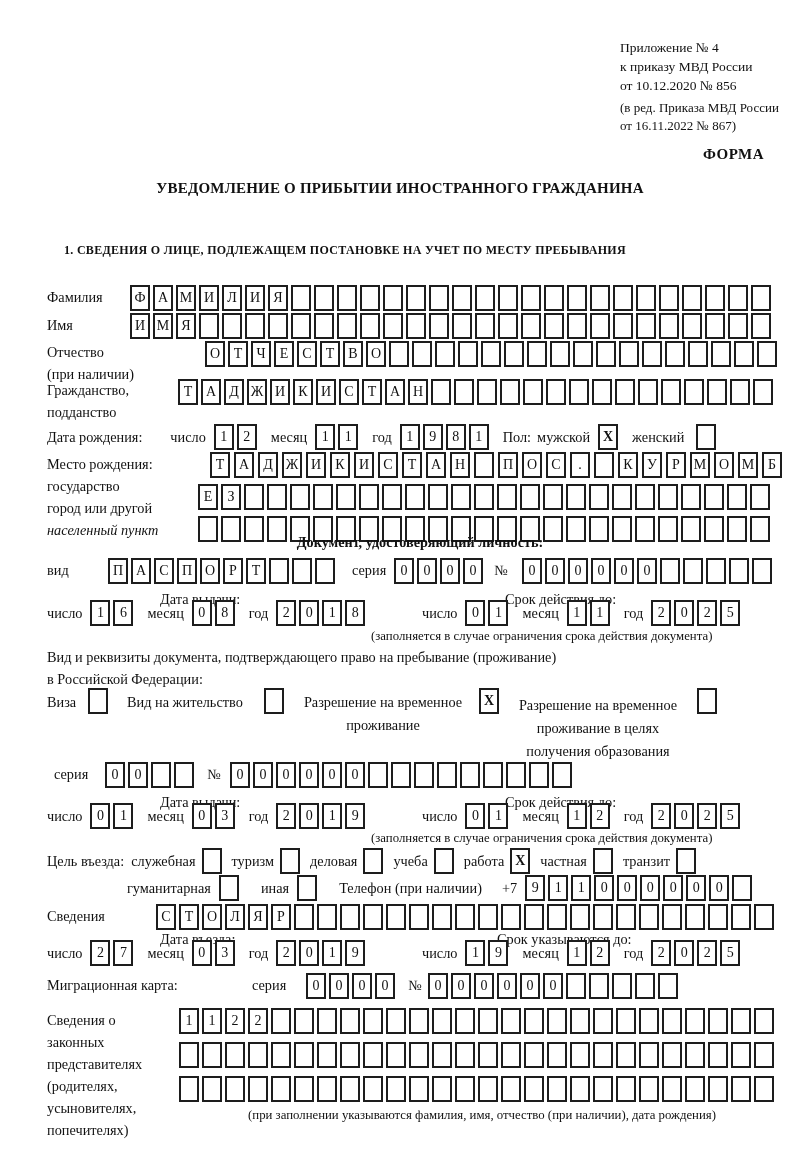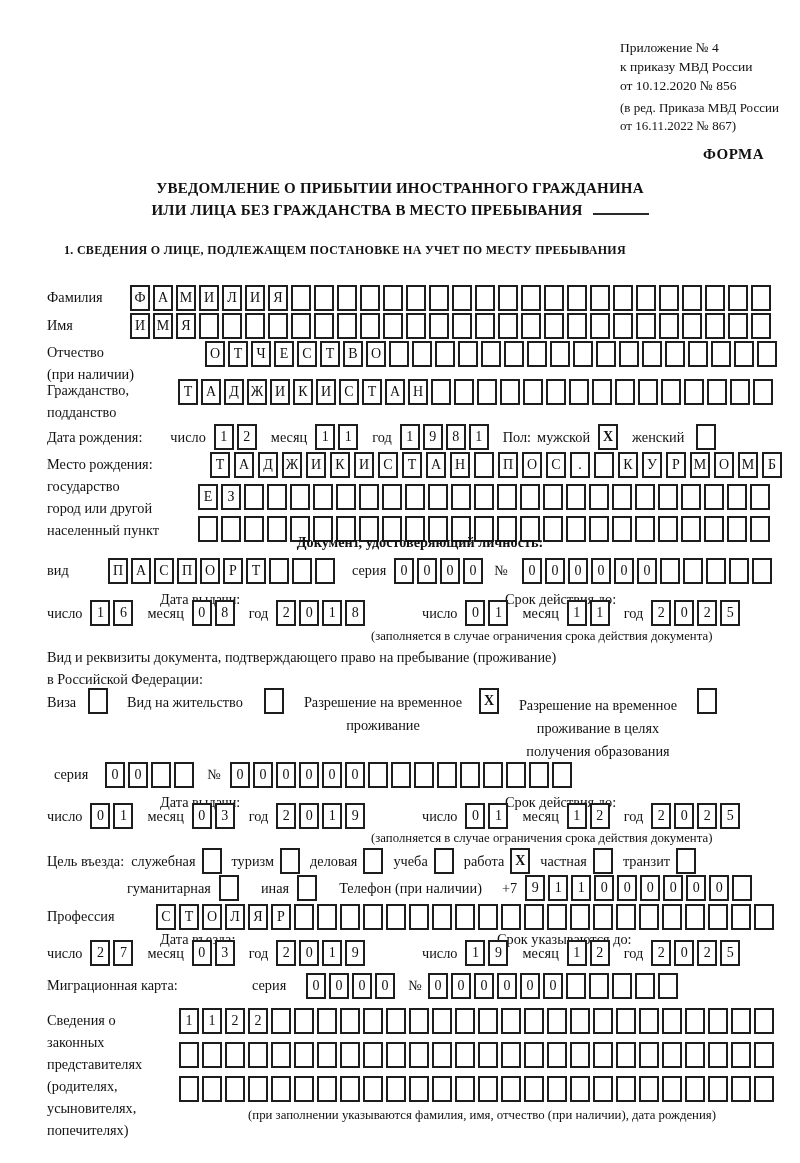--- a/index.html
+++ b/index.html
@@ -34,23 +34,20 @@
     <div>к приказу МВД России</div>
     <div>от 10.12.2020 № 856</div>
     <div style="margin-top:4px;font-size:13px;line-height:18px;">
       <div>(в ред. Приказа МВД России</div>
       <div>от 16.11.2022 № 867)</div>
     </div>
   </div>
   <div class="abs bold" style="left:703px;top:146px;font-size:15px;letter-spacing:.5px;">ФОРМА</div>
 
   <div class="abs title" style="top:180px;">УВЕДОМЛЕНИЕ О ПРИБЫТИИ ИНОСТРАННОГО ГРАЖДАНИНА</div>
-  <div class="abs title" style="top:202px;">
-    <span>ИЛИ ЛИЦА БЕЗ ГРАЖДАНСТВА В МЕСТО ПРЕБЫВАНИЯ</span><span class="blank"></span>
-  </div>
 
   <div class="abs bold" style="left:64px;top:243px;font-size:12px;letter-spacing:.3px;white-space:nowrap;">1. СВЕДЕНИЯ О ЛИЦЕ, ПОДЛЕЖАЩЕМ ПОСТАНОВКЕ НА УЧЕТ ПО МЕСТУ ПРЕБЫВАНИЯ</div>
 
   <div class="abs lab" style="left:47px;top:289px;">Фамилия</div>
   <div class="abs boxrow" style="left:130px;top:285px;">
       <span class="box">Ф</span>
       <span class="box">А</span>
       <span class="box">М</span>
       <span class="box">И</span>
       <span class="box">Л</span>
@@ -196,21 +193,21 @@
     <span class="lab" style="margin-left:14px;">Пол:</span>
     <span class="lab" style="margin-left:6px;">мужской</span>
     <span class="box check" style="margin-left:8px;">X</span>
     <span class="lab" style="margin-left:14px;">женский</span>
     <span class="box check" style="margin-left:12px;"></span>
   </div>
 
   <div class="abs lab" style="left:47px;top:456px;">Место рождения:</div>
   <div class="abs lab" style="left:47px;top:478px;">государство</div>
   <div class="abs lab" style="left:47px;top:500px;">город или другой</div>
-  <div class="abs lab" style="left:47px;top:522px;">населенный пункт</div>
+  <div class="abs lab" style="left:47px;top:522px;font-style:italic;">населенный пункт</div>
   <div class="abs boxrow gap4" style="left:210px;top:452px;">
       <span class="box">Т</span>
       <span class="box">А</span>
       <span class="box">Д</span>
       <span class="box">Ж</span>
       <span class="box">И</span>
       <span class="box">К</span>
       <span class="box">И</span>
       <span class="box">С</span>
       <span class="box">Т</span>
@@ -481,21 +478,21 @@
         <span class="box">0</span>
         <span class="box">0</span>
         <span class="box">0</span>
         <span class="box">0</span>
         <span class="box">0</span>
         <span class="box">0</span>
         <span class="box"></span>
       </span>
   </div>
 
-  <div class="abs lab" style="left:47px;top:908px;">Профессия</div>
+  <div class="abs lab" style="left:47px;top:908px;">Сведения</div>
   <div class="abs boxrow" style="left:156px;top:904px;">
       <span class="box">С</span>
       <span class="box">Т</span>
       <span class="box">О</span>
       <span class="box">Л</span>
       <span class="box">Я</span>
       <span class="box">Р</span>
       <span class="box"></span>
       <span class="box"></span>
       <span class="box"></span>

